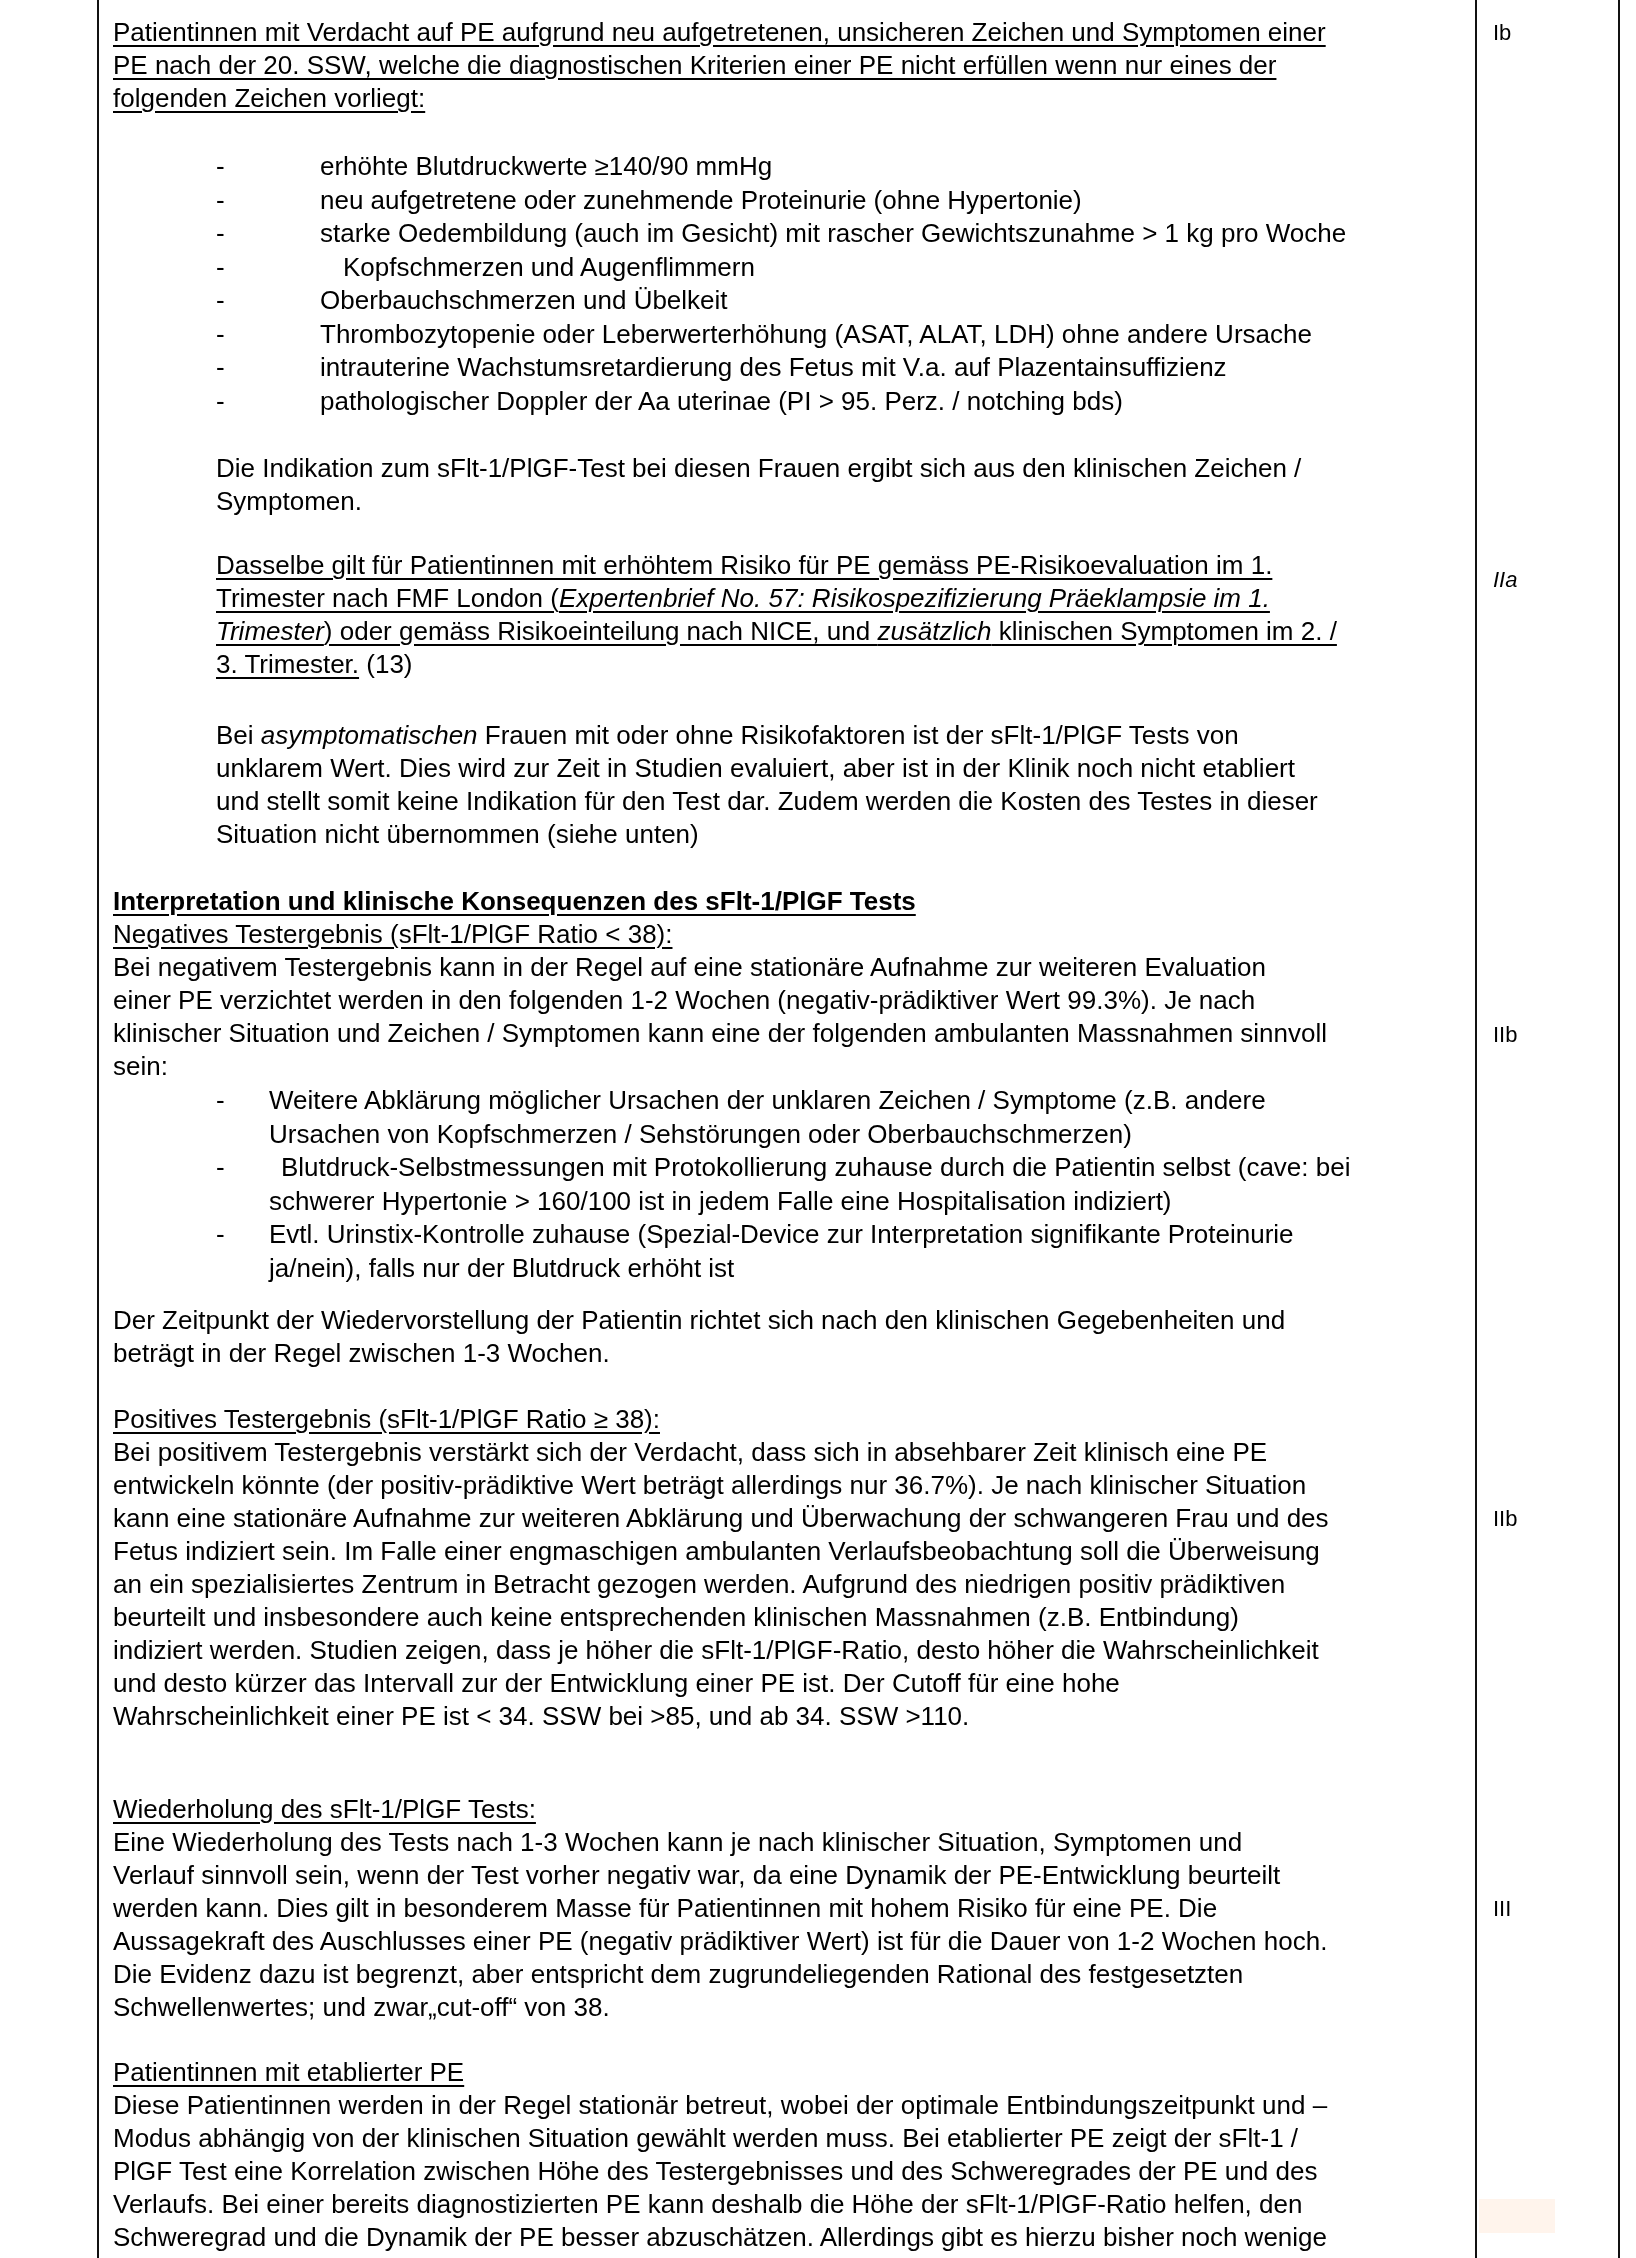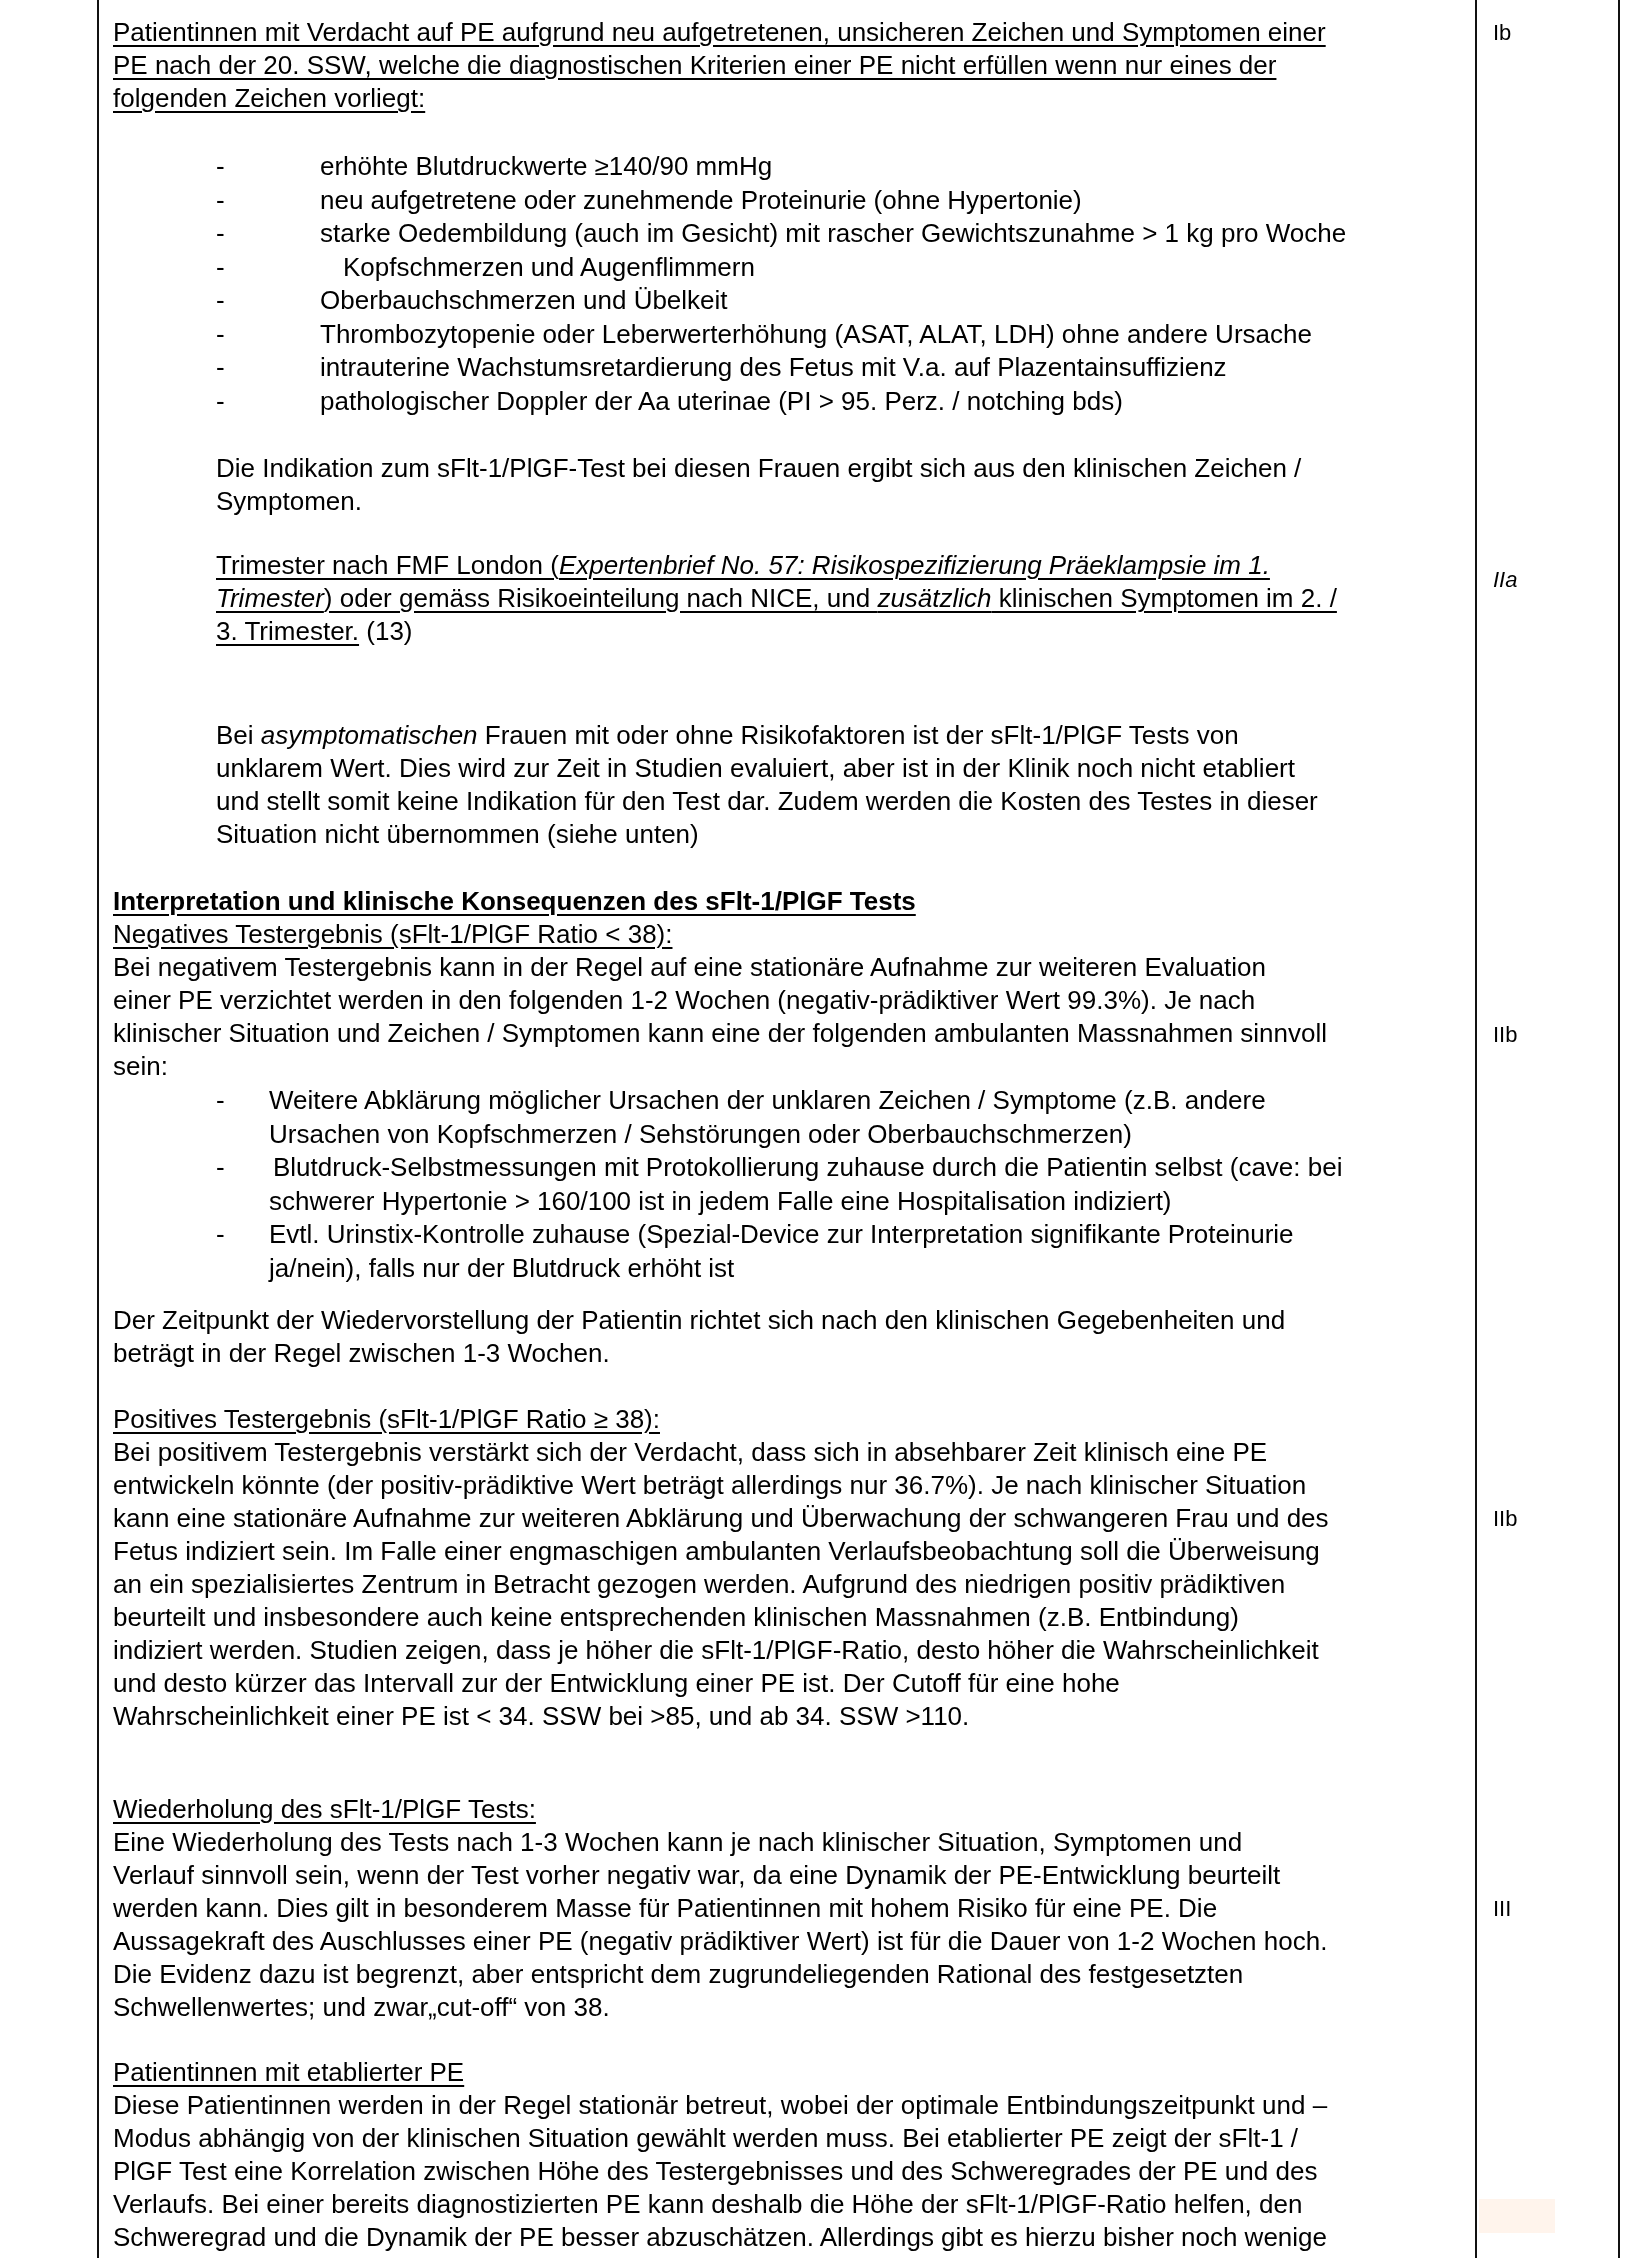--- a/index.html
+++ b/index.html
@@ -67,20 +67,21 @@
       <span style="position:absolute; left:320px;">pathologischer Doppler der Aa uterinae (PI &gt; 95. Perz. / notching bds)</span>
     </div>
 </div>
 
 <div class="blk" style="left:216px; top:452px;">
   <span class="ln">Die Indikation zum sFlt-1/PlGF-Test bei diesen Frauen ergibt sich aus den klinischen Zeichen /</span>
   <span class="ln">Symptomen.</span>
 </div>
 
 <div class="blk" style="left:216px; top:549px;">
+  <span class="ln u">Dasselbe gilt für Patientinnen mit erhöhtem Risiko für PE gemäss PE-Risikoevaluation im 1.</span>
   <span class="ln u"><span>Trimester nach FMF London (</span><span class="i">Expertenbrief No. 57: Risikospezifizierung Präeklampsie im 1.</span></span>
   <span class="ln u"><span class="i">Trimester</span><span>) oder gemäss Risikoeinteilung nach NICE, und </span><span class="i">zusätzlich</span><span> klinischen Symptomen im 2. /</span></span>
   <span class="ln"><span class="u">3. Trimester.</span><span> (13)</span></span>
 </div>
 <div class="lvl" style="top:563px;font-style:italic;">IIa</div>
 
 <div class="blk" style="left:216px; top:719px;">
   <span class="ln"><span>Bei </span><span class="i">asymptomatischen</span><span> Frauen mit oder ohne Risikofaktoren ist der sFlt-1/PlGF Tests von</span></span>
   <span class="ln">unklarem Wert. Dies wird zur Zeit in Studien evaluiert, aber ist in der Klinik noch nicht etabliert</span>
   <span class="ln">und stellt somit keine Indikation für den Test dar. Zudem werden die Kosten des Testes in dieser</span>
@@ -100,21 +101,21 @@
 <div>
   <div class="li" style="top:1084px; left:0;">
       <span class="dash" style="left:216px;">-</span>
       <span style="position:absolute; left:269px;">Weitere Abklärung möglicher Ursachen der unklaren Zeichen / Symptome (z.B. andere</span>
     </div>
   <div class="li" style="top:1118px; left:0;">
       <span style="position:absolute; left:269px;">Ursachen von Kopfschmerzen / Sehstörungen oder Oberbauchschmerzen)</span>
     </div>
   <div class="li" style="top:1151px; left:0;">
       <span class="dash" style="left:216px;">-</span>
-      <span style="position:absolute; left:273px;">Blutdruck-Selbstmessungen mit Protokollierung zuhause durch die Patientin selbst (cave: bei</span>
+      <span style="position:absolute; left:281px;">Blutdruck-Selbstmessungen mit Protokollierung zuhause durch die Patientin selbst (cave: bei</span>
     </div>
   <div class="li" style="top:1185px; left:0;">
       <span style="position:absolute; left:269px;">schwerer Hypertonie &gt; 160/100 ist in jedem Falle eine Hospitalisation indiziert)</span>
     </div>
   <div class="li" style="top:1218px; left:0;">
       <span class="dash" style="left:216px;">-</span>
       <span style="position:absolute; left:269px;">Evtl. Urinstix-Kontrolle zuhause (Spezial-Device zur Interpretation signifikante Proteinurie</span>
     </div>
   <div class="li" style="top:1252px; left:0;">
       <span style="position:absolute; left:269px;">ja/nein), falls nur der Blutdruck erhöht ist</span>

